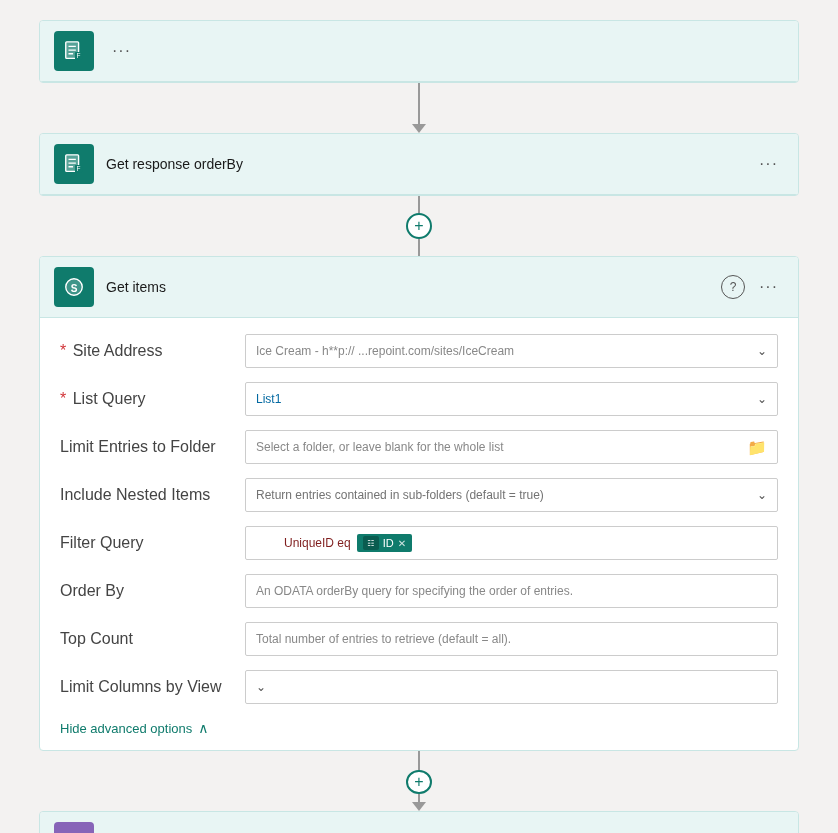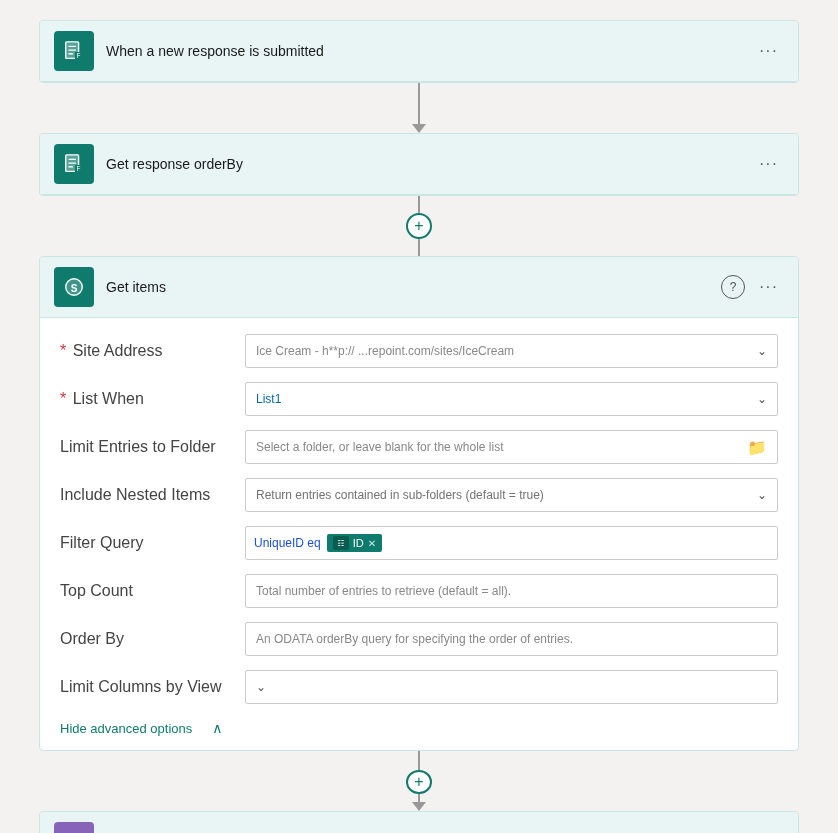--- a/index.html
+++ b/index.html
@@ -212,22 +212,23 @@
       border-radius: 2px;
       padding: 0 8px;
       font-size: 12px;
       display: flex;
       align-items: center;
       gap: 6px;
       background: #fff;
     }
 
     .filter-text {
-      color: #1d4ed8;
+      color: #7f1d1d;
       font-size: 12px;
+      margin-left: 30px;
     }
 
     .token-chip {
       display: flex;
       align-items: center;
       background: #0f7b6c;
       color: white;
       border-radius: 2px;
       padding: 2px 6px;
       font-size: 11px;
@@ -247,21 +248,21 @@
 
     .token-chip .close-x {
       cursor: pointer;
       font-size: 10px;
       opacity: 0.8;
     }
 
     .hide-options-link {
       display: flex;
       align-items: center;
-      gap: 20px;
+      gap: 6px;
       color: #0f7b6c;
       cursor: pointer;
       font-size: 13px;
       margin-top: 8px;
       padding-top: 4px;
     }
 
     
     .condition-icon {
       background: #8764b8;
@@ -320,21 +321,20 @@
         <svg viewBox="0 0 24 24" xmlns="http://www.w3.org/2000/svg">
           <rect x="3" y="2" width="14" height="18" rx="1" fill="white" opacity="0.3"></rect>
           <rect x="3" y="2" width="14" height="18" rx="1" fill="none" stroke="white" stroke-width="1.5"></rect>
           <line x1="6" y1="7" x2="14" y2="7" stroke="white" stroke-width="1.5"></line>
           <line x1="6" y1="11" x2="14" y2="11" stroke="white" stroke-width="1.5"></line>
           <line x1="6" y1="15" x2="11" y2="15" stroke="white" stroke-width="1.5"></line>
           <rect x="13" y="13" width="8" height="8" rx="1" fill="#0f7b6c"></rect>
           <text x="17" y="20" font-size="7" fill="white" text-anchor="middle">F</text>
         </svg>
       </div>
-      <span class="step-title">When a new response is submitted</span>
       <div class="step-menu">
         <button class="dots-btn">···</button>
       </div>
     </div>
   </div>
 
   <div class="connector">
     <div class="connector-line"></div>
     <div class="connector-arrow"></div>
   </div>
@@ -390,21 +390,21 @@
         </div>
         <div class="field-input">
           <span class="field-input-text">Ice Cream - h**p:// ...repoint.com/sites/IceCream</span>
           <span class="dropdown-arrow">⌄</span>
         </div>
       </div>
 
       <div class="field-row">
         <div class="field-label">
           <span class="required">*</span>
-          <span>List When</span>
+          <span>List Query</span>
         </div>
         <div class="field-input">
           <span class="field-input-text" style="color:#0369a1;">List1</span>
           <span class="dropdown-arrow">⌄</span>
         </div>
       </div>
 
       <div class="field-row">
         <div class="field-label">
           <span>Limit Entries to Folder</span>
@@ -434,33 +434,33 @@
           <div class="token-chip">
             <div class="token-icon" style="font-size:8px;color:white;">☷</div>
             <span>ID</span>
             <span class="close-x">✕</span>
           </div>
         </div>
       </div>
 
       <div class="field-row">
         <div class="field-label">
+          <span>Order By</span>
+        </div>
+        <div class="field-input">
+          <span class="field-input-text">An ODATA orderBy query for specifying the order of entries.</span>
+        </div>
+      </div>
+
+      <div class="field-row">
+        <div class="field-label">
           <span>Top Count</span>
         </div>
         <div class="field-input">
           <span class="field-input-text">Total number of entries to retrieve (default = all).</span>
-        </div>
-      </div>
-
-      <div class="field-row">
-        <div class="field-label">
-          <span>Order By</span>
-        </div>
-        <div class="field-input">
-          <span class="field-input-text">An ODATA orderBy query for specifying the order of entries.</span>
         </div>
       </div>
 
       <div class="field-row">
         <div class="field-label">
           <span>Limit Columns by View</span>
         </div>
         <div class="field-input">
           <span class="dropdown-arrow">⌄</span>
         </div>

